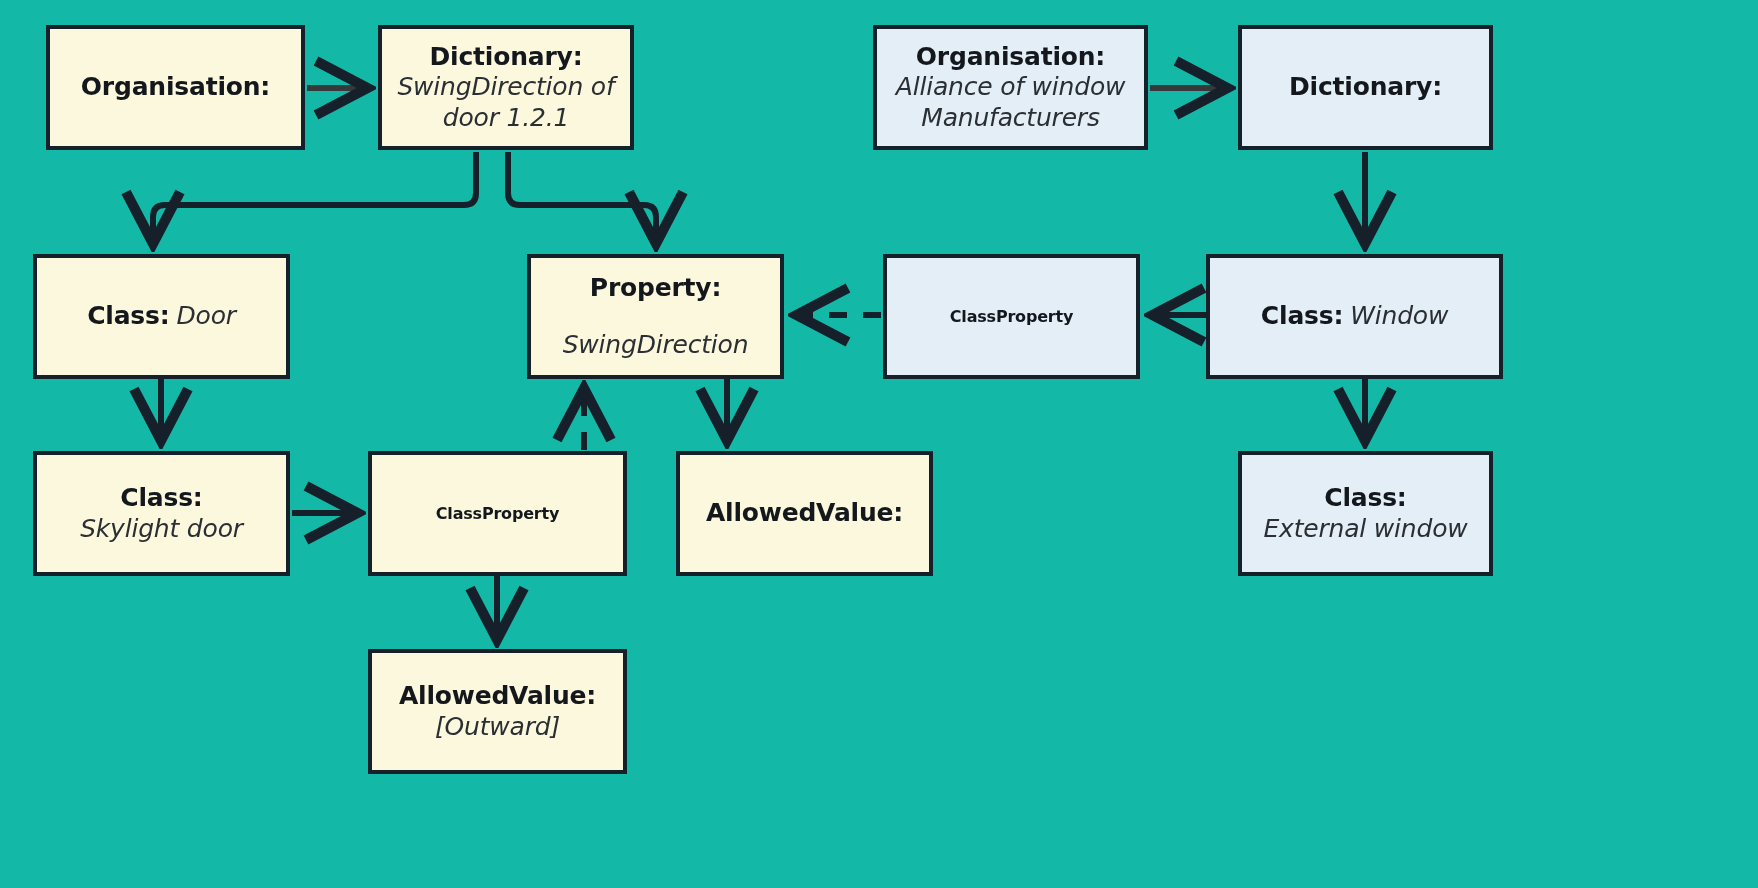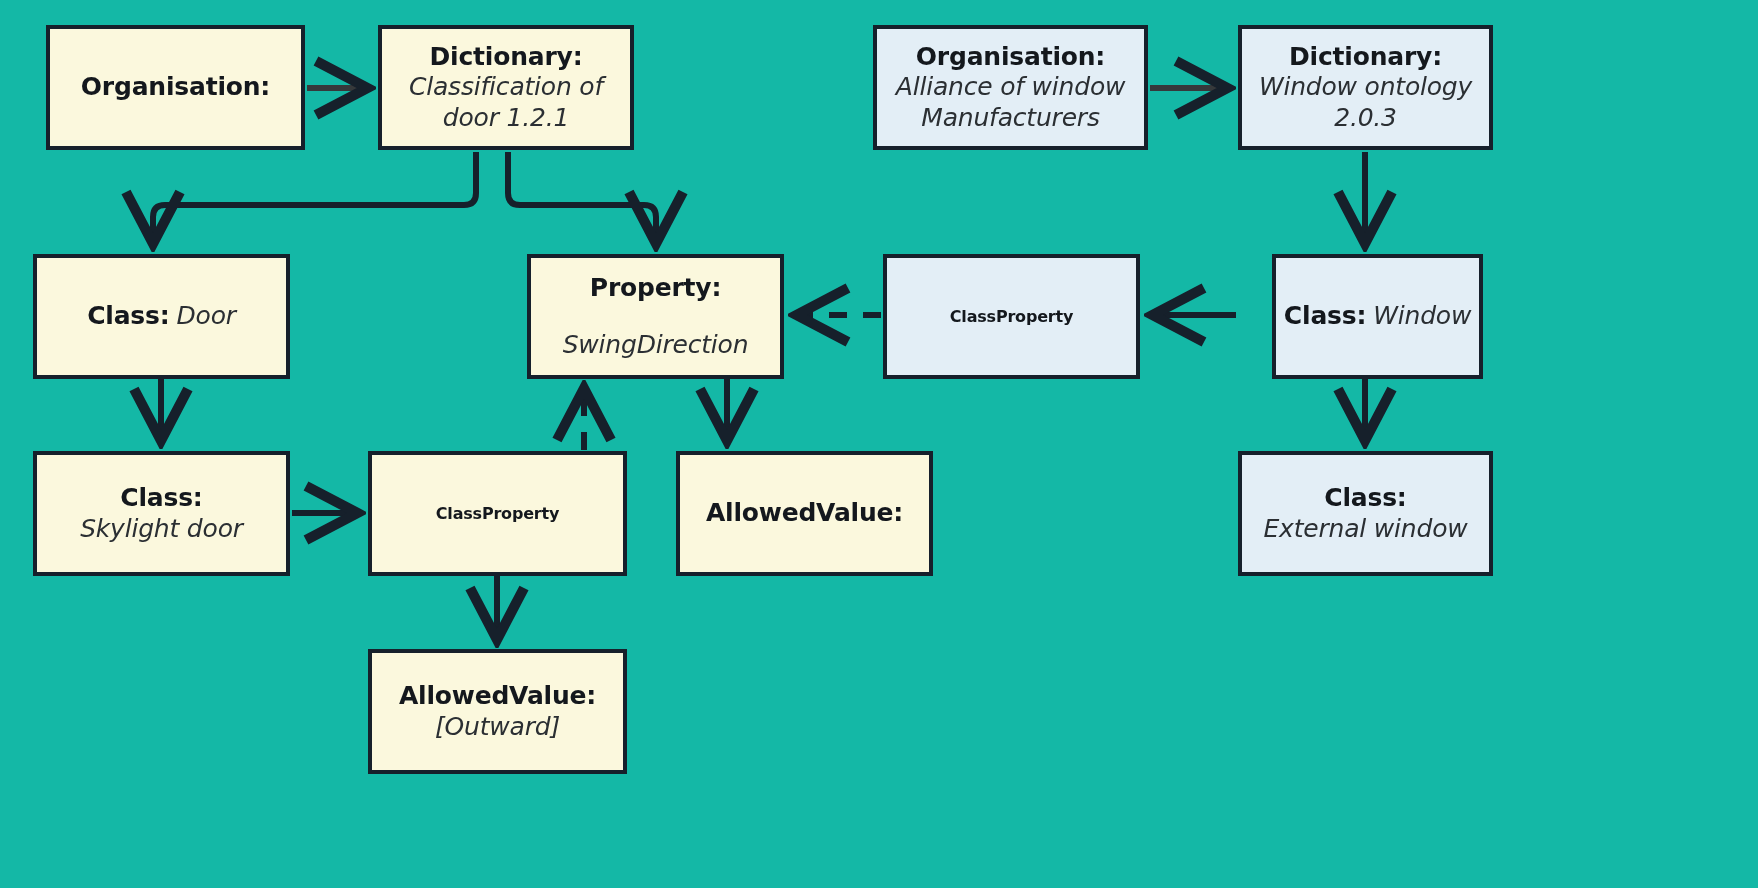--- a/index.html
+++ b/index.html
@@ -120,49 +120,48 @@
       <line x1="584" y1="450" x2="584" y2="392" marker-end="url(#ah)"></line>
     </g>
   </svg>
 
   <div class="node cream" style="left:46px; top:25px; width:259px; height:125px;">
     <span class="ttl">Organisation:</span>
   </div>
 
   <div class="node cream" style="left:378px; top:25px; width:256px; height:125px;">
     <span class="ttl">Dictionary:</span>
-    <span class="val">Classification of door 1.2.1</span>
+    <span class="val">SwingDirection of door 1.2.1</span>
   </div>
 
   <div class="node blue" style="left:873px; top:25px; width:275px; height:125px;">
     <span class="ttl">Organisation:</span>
     <span class="val">Alliance of window Manufacturers</span>
   </div>
 
   <div class="node blue" style="left:1238px; top:25px; width:255px; height:125px;">
     <span class="ttl">Dictionary:</span>
-    <span class="val">Window ontology 2.0.3</span>
   </div>
 
   <div class="node cream" style="left:33px; top:254px; width:257px; height:125px;">
     <span class="inline-row">
       <span class="ttl">Class:</span><span class="val">Door</span>
     </span>
   </div>
 
   <div class="node cream" style="left:527px; top:254px; width:257px; height:125px;gap:26px;">
     <span class="ttl">Property:</span>
     <span class="val">SwingDirection</span>
   </div>
 
   <div class="node blue single" style="left:883px; top:254px; width:257px; height:125px;">
     <span class="ttl">ClassProperty</span>
   </div>
 
-  <div class="node blue" style="left:1272px; top:254px; width:211px; height:125px;">
+  <div class="node blue" style="left:1206px; top:254px; width:297px; height:125px;">
     <span class="inline-row">
       <span class="ttl">Class:</span><span class="val">Window</span>
     </span>
   </div>
 
   <div class="node cream" style="left:33px; top:451px; width:257px; height:125px;">
     <span class="ttl">Class:</span>
     <span class="val">Skylight door</span>
   </div>
 

